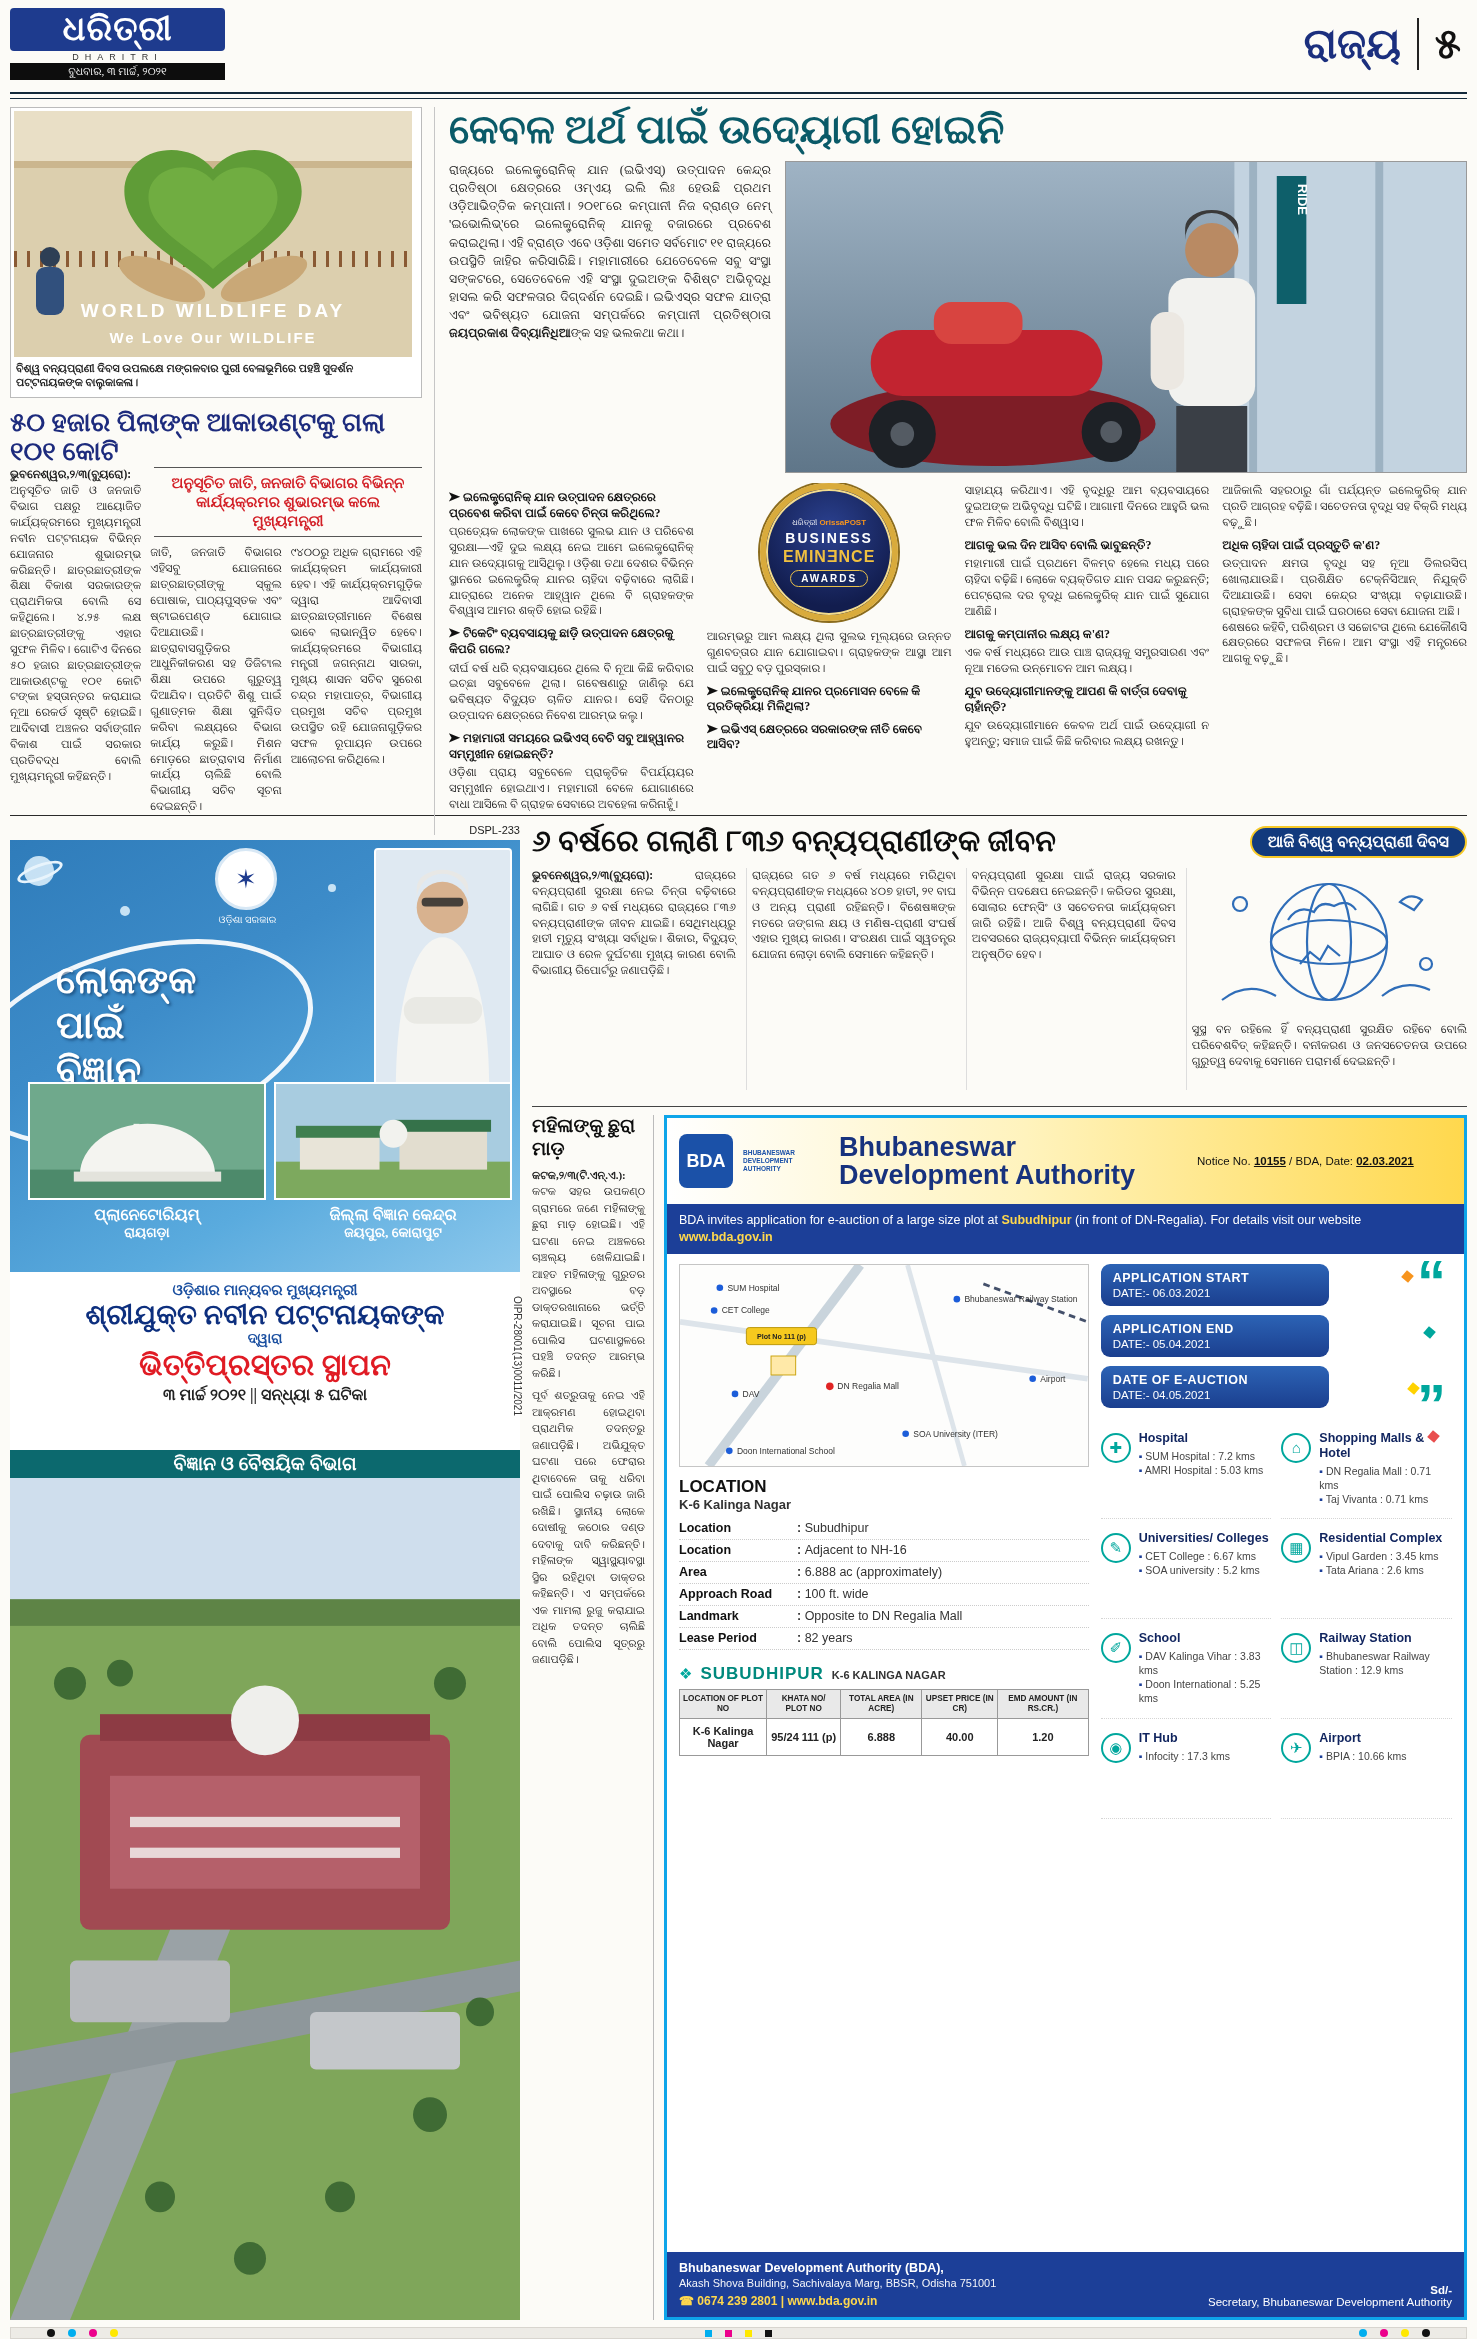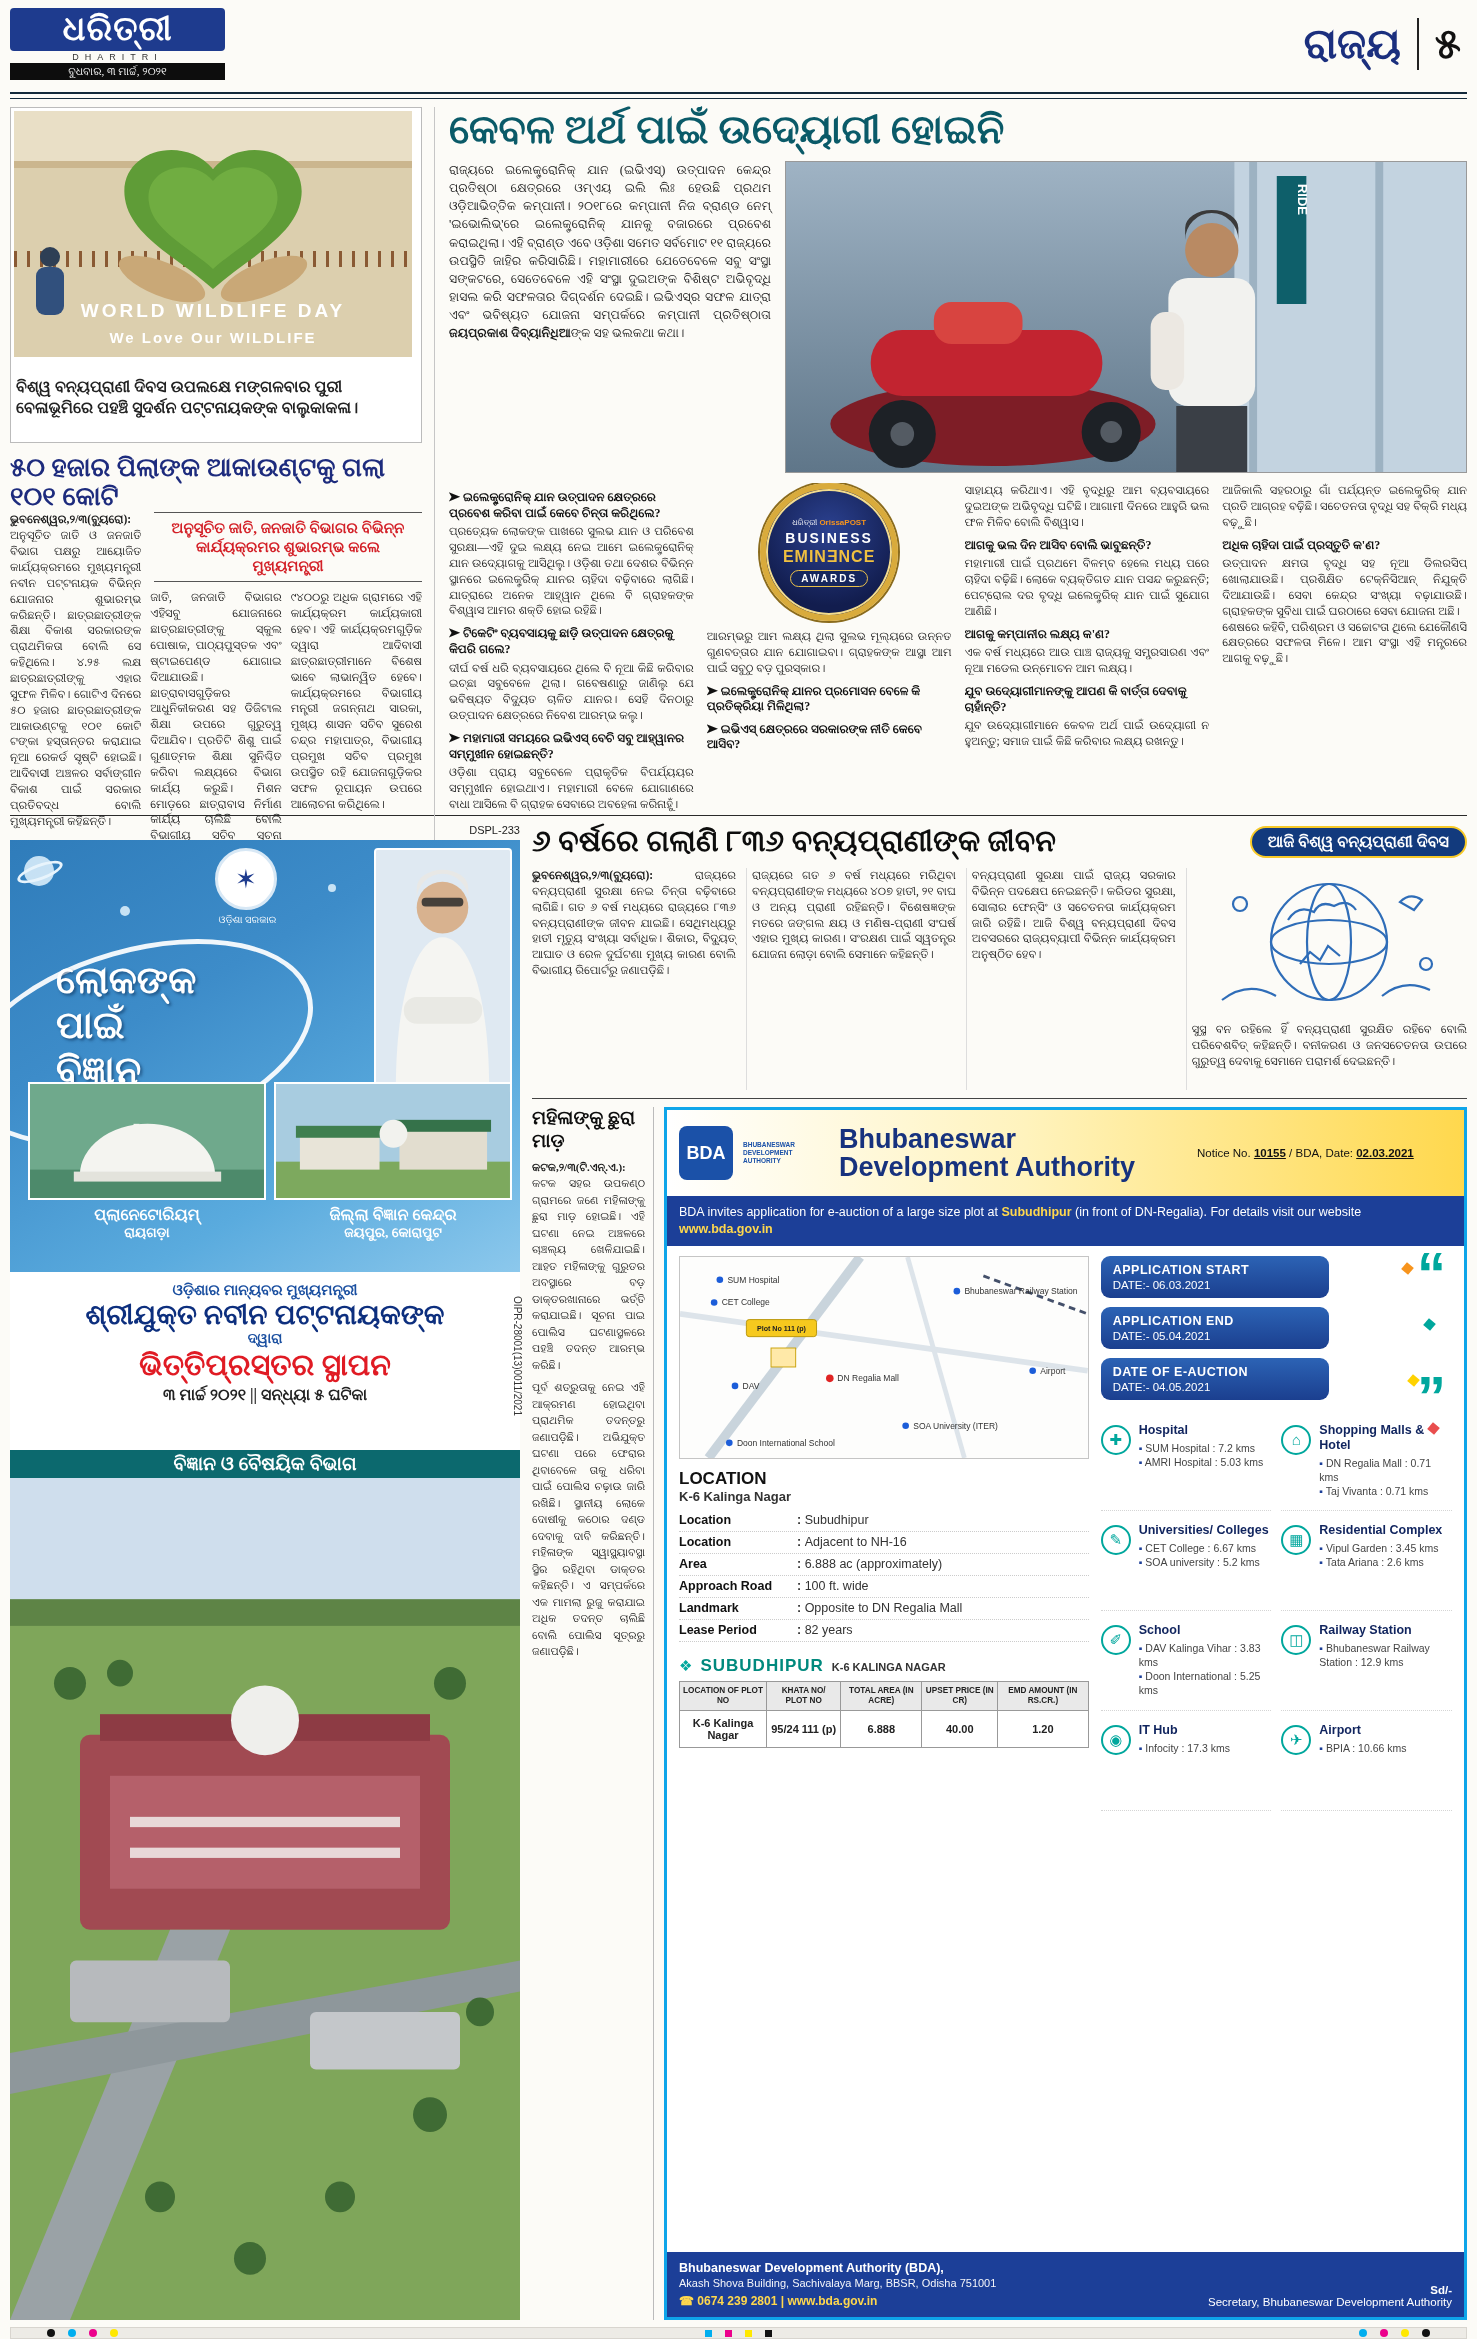--- a/index.html
+++ b/index.html
@@ -20,21 +20,21 @@
 .double-rule{height:7px;border-top:2.5px solid #13293a;border-bottom:1.5px solid #13293a;margin:2px 0 8px}
 .zone-rule{border-top:1.5px solid #2a2a2a;margin:8px 0}
 
 .bt{font-size:11.5px;line-height:1.38;text-align:justify;color:#191919}
 .dl{font-weight:bold}
 
 .top-zone{display:grid;grid-template-columns:425px 1fr;gap:14px;height:700px}
 .left-col{border-right:1px solid #c6c6c6;padding-right:12px}
 .sand-fig{border:1px solid #bbb;padding:3px;background:#fff}
 .sand-fig svg{display:block}
-.sand-cap{font-size:16px;line-height:1.3;padding:20px 2px;color:#222;font-weight:bold}
+.sand-cap{font-size:11px;line-height:1.3;padding:4px 2px;color:#222;font-weight:bold}
 .fifty{margin-top:10px}
 .fifty h2{font-size:26px;line-height:1.15;color:#1d2b7d;}
 .fifty-body{position:relative;display:flex;gap:9px;height:352px;overflow:hidden}
 .fifty-sub{position:absolute;top:0;right:0;width:268px;height:70px;display:flex;align-items:center;justify-content:center;
   text-align:center;border-top:1.5px solid #555;border-bottom:1.5px solid #555;color:#d32027;font-weight:bold;
   font-size:15px;line-height:1.25;padding:4px 8px;background:#fcfbf7}
 .fc{flex:1;overflow:hidden}
 .fc.pt{padding-top:78px}
 
 .lead h1{font-size:40px;line-height:1.05;color:#0a5a68;margin:2px 0 10px}
@@ -84,21 +84,21 @@
 .aw-ev{color:#e01b24;font-size:30px;font-weight:bold;line-height:1.2}
 .aw-dt{color:#222;font-size:16px;font-weight:bold;margin-top:3px}
 .ad-teal{height:28px;background:#0c696e;color:#fff;display:flex;align-items:center;justify-content:center;
   font-size:19px;font-weight:bold}
 .ad-photo{flex:1;overflow:hidden}
 .ad-photo svg{display:block;width:100%;height:100%}
 .oipr{position:absolute;right:-3px;top:592px;transform:rotate(90deg);transform-origin:right top;
   font-family:"Liberation Sans",sans-serif;font-size:10px;color:#333;white-space:nowrap}
 
 .br-col{display:flex;flex-direction:column}
-.wl{border-bottom:1.5px solid #444;padding-bottom:8px}
+.wl{border-bottom:1.5px solid #444;padding-bottom:16px}
 .wl-head{display:flex;align-items:flex-start;justify-content:space-between;gap:10px}
 .wl-head h2{font-size:30px;line-height:1.1;color:#0d0d0d}
 .wl-badge{flex:none;background:#123a7d;border:2.5px solid #f7c928;color:#fff;font-weight:bold;font-size:16px;
   border-radius:20px;padding:5px 16px;margin-top:2px;white-space:nowrap}
 .wl-cols{display:flex;gap:5px;margin-top:10px;height:222px;overflow:hidden}
 .wc{flex:1;border-right:1px solid #ddd;padding-right:10px}
 .wcr{flex:1.35;border-right:none;display:flex;flex-direction:column;align-items:center}
 .wcr p{margin-top:4px}
 .lower-row{flex:1;display:grid;grid-template-columns:122px 1fr;gap:10px;margin-top:8px;overflow:hidden}
 .stab{border-right:1px solid #bbb;padding-right:8px;overflow:hidden}

